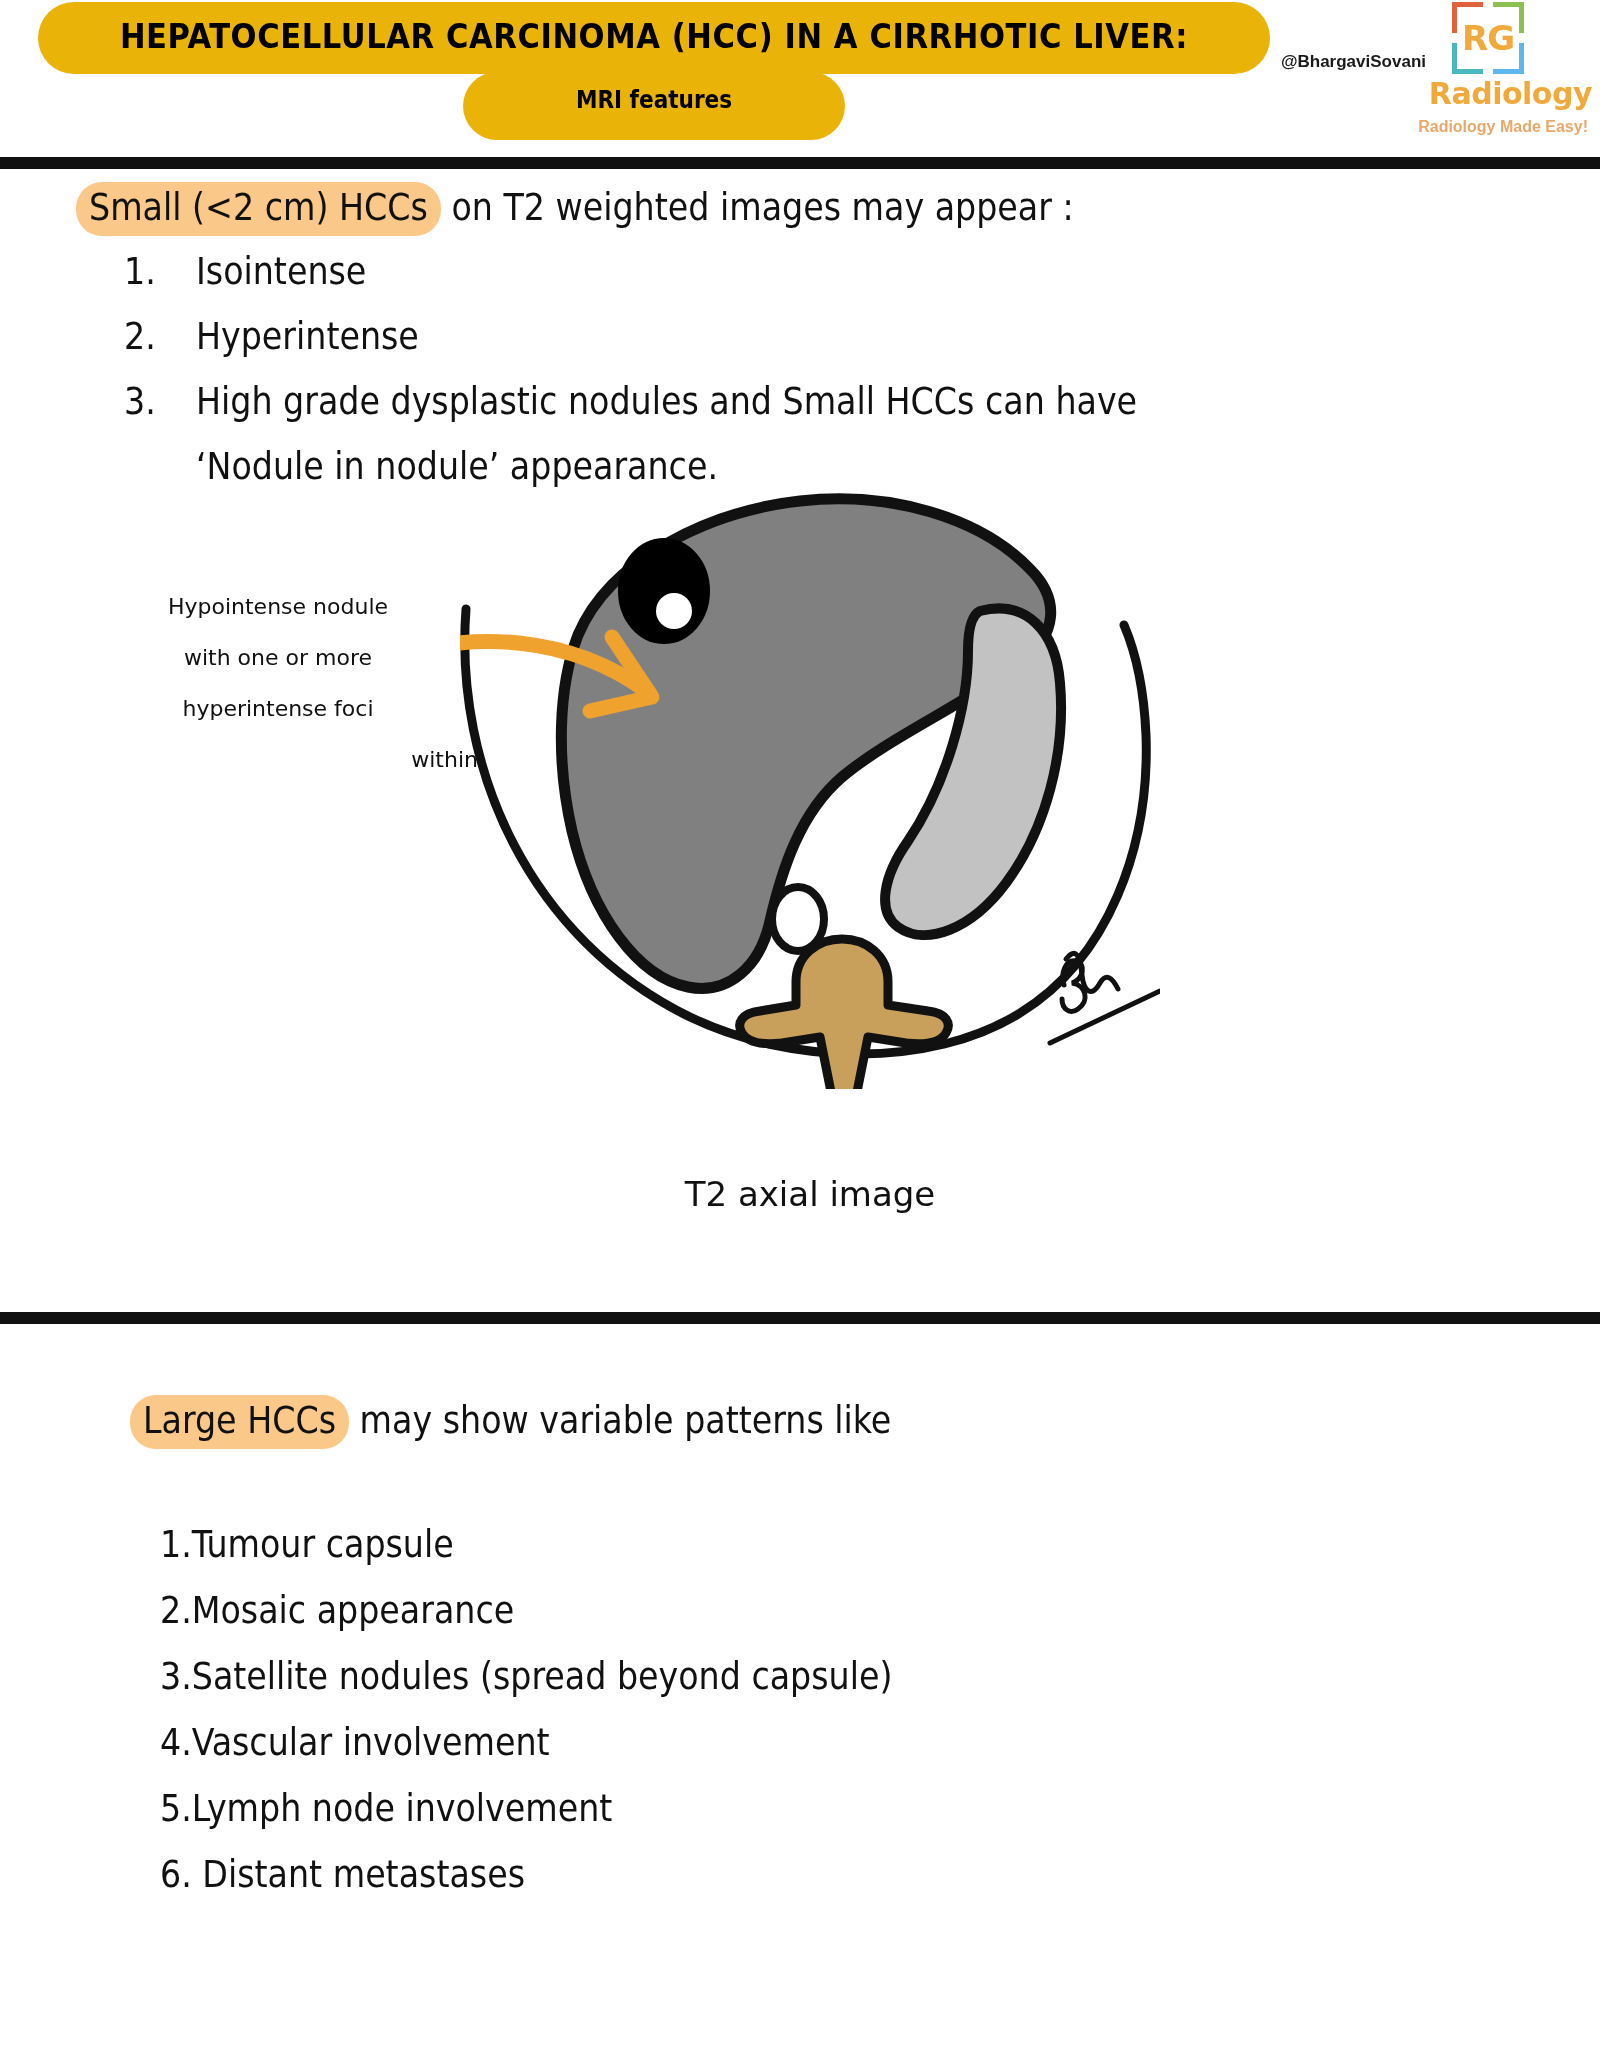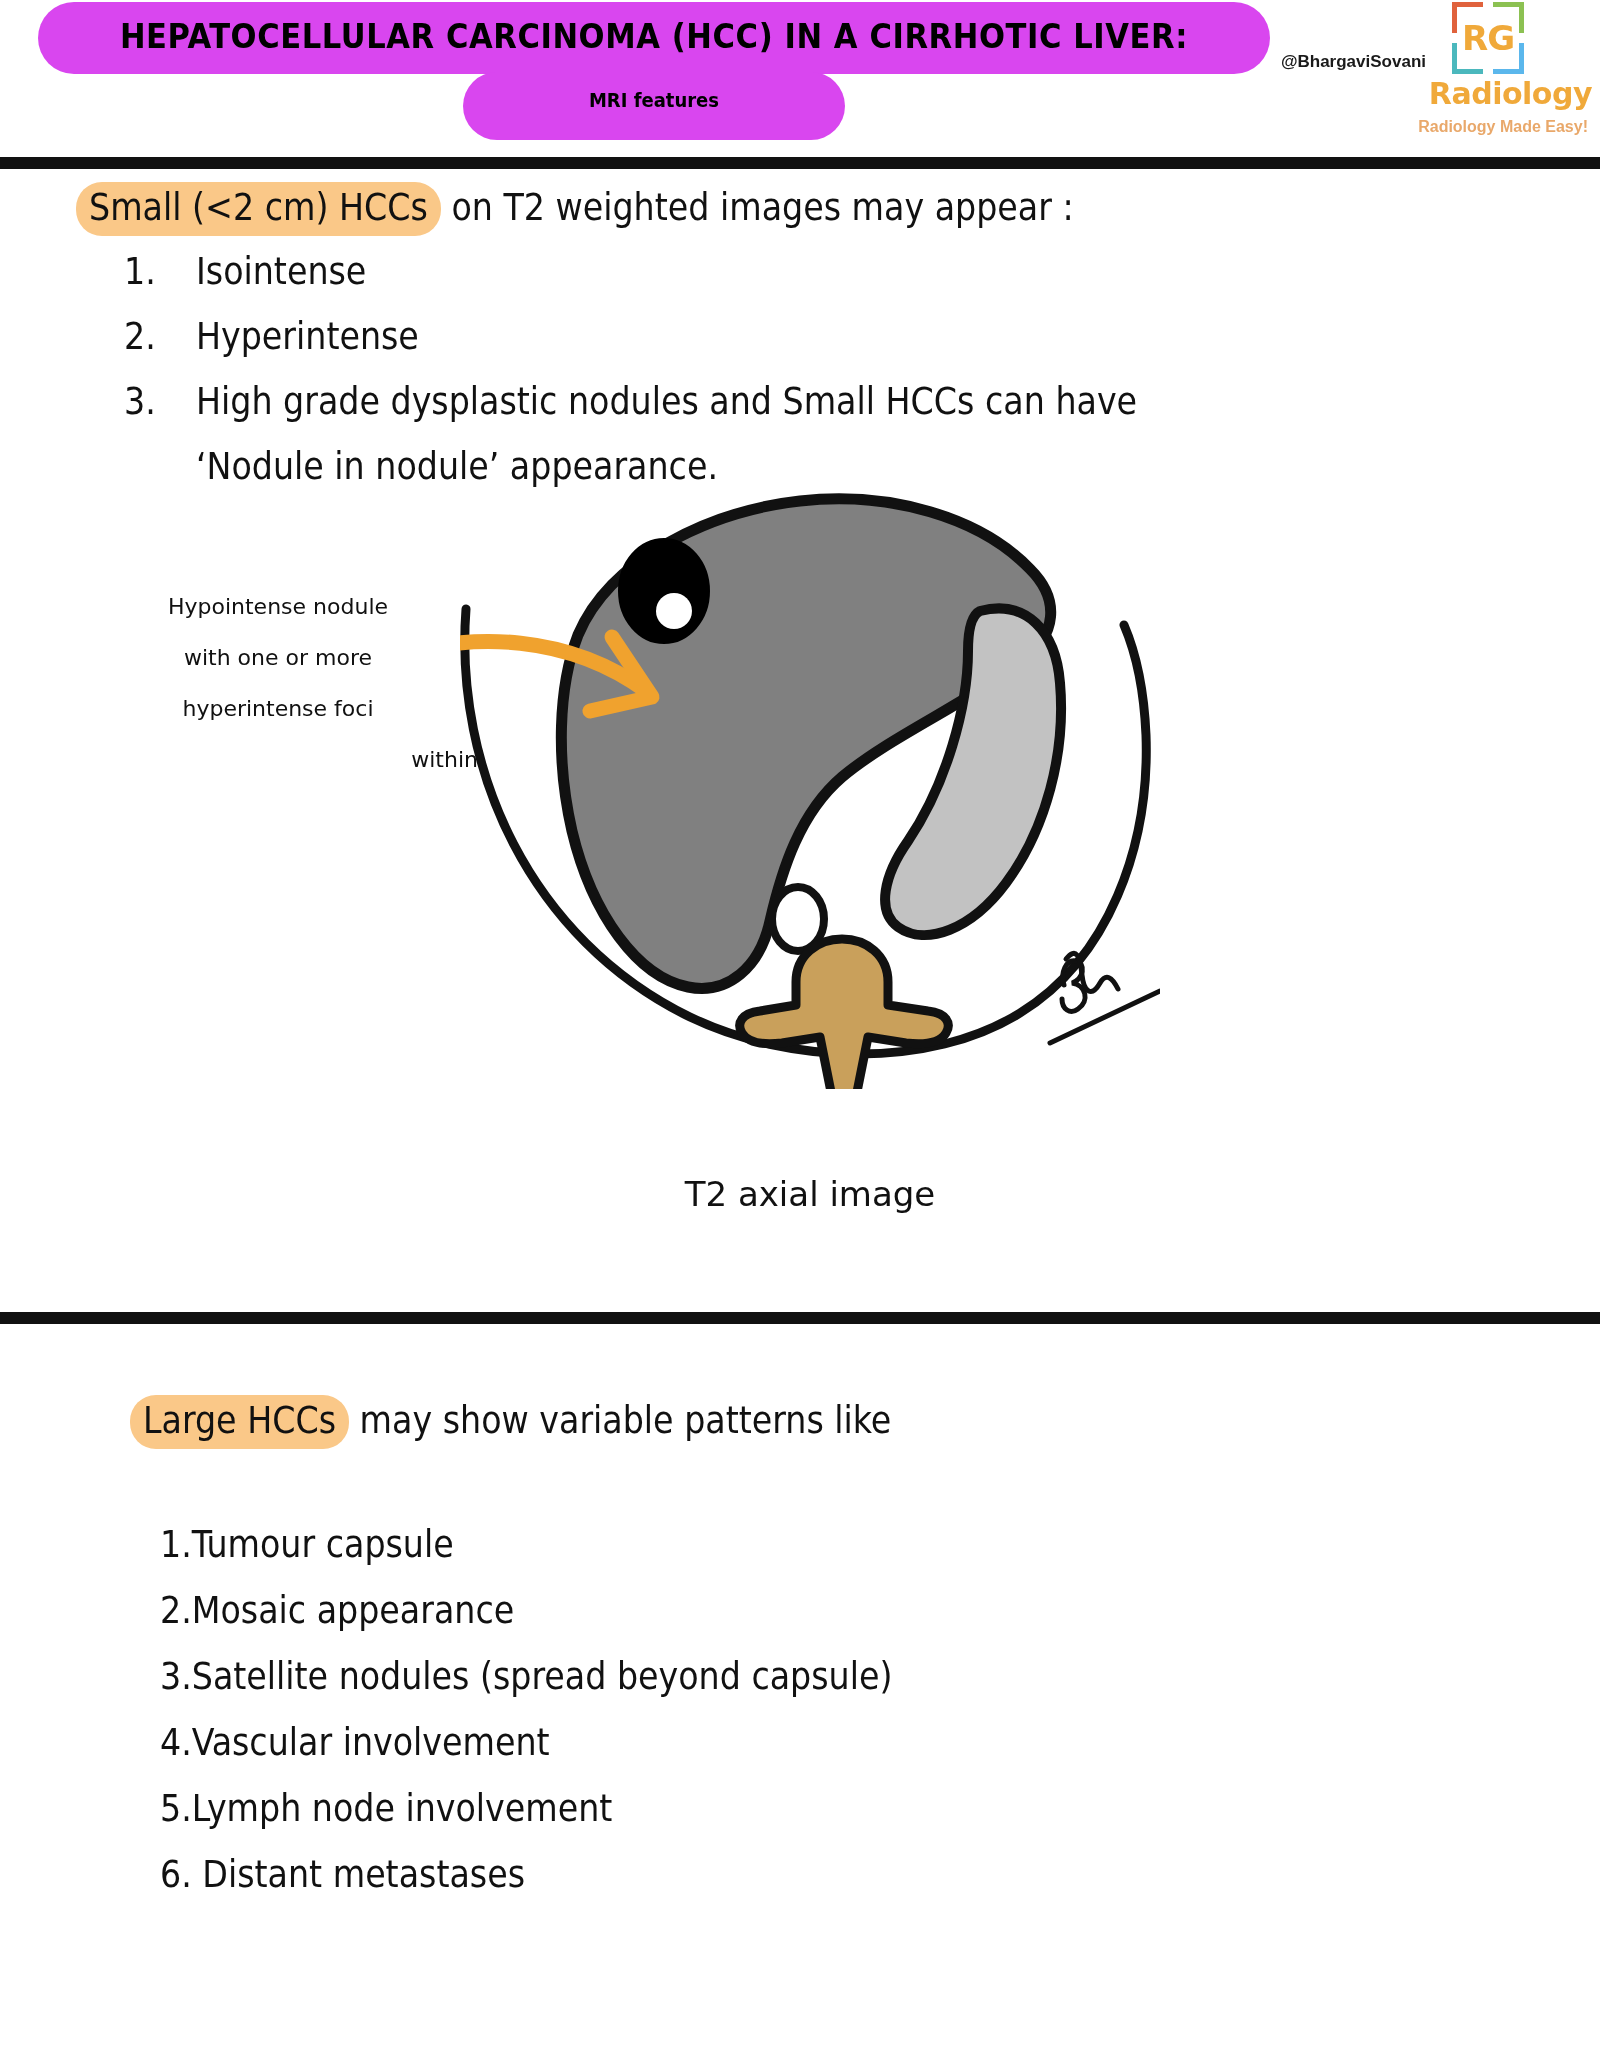--- a/index.html
+++ b/index.html
@@ -17,21 +17,21 @@
 
   
   #header {
     position: absolute;
     left: 0; top: 0;
     width: 1600px;
     height: 158px;
   }
   .title-pill {
     position: absolute;
-    background: #d946ef;
+    background: #eab308;
     border-radius: 40px;
     display: flex;
     align-items: center;
     justify-content: center;
     box-sizing: border-box;
   }
   #title-main {
     left: 38px;
     top: 2px;
     width: 1232px;
@@ -42,21 +42,21 @@
     letter-spacing: 0.6px;
     color: #000;
     padding-bottom: 4px;
   }
   #title-sub {
     left: 463px;
     top: 72px;
     width: 382px;
     height: 68px;
     font-family: "DejaVu Sans Condensed", "Liberation Sans Narrow", "Liberation Sans", sans-serif;
-    font-size: 20px;
+    font-size: 24px;
     font-weight: 700;
     color: #000;
     padding-bottom: 13px;
   }
 
   
   #brand {
     position: absolute;
     right: 0;
     top: 0;

